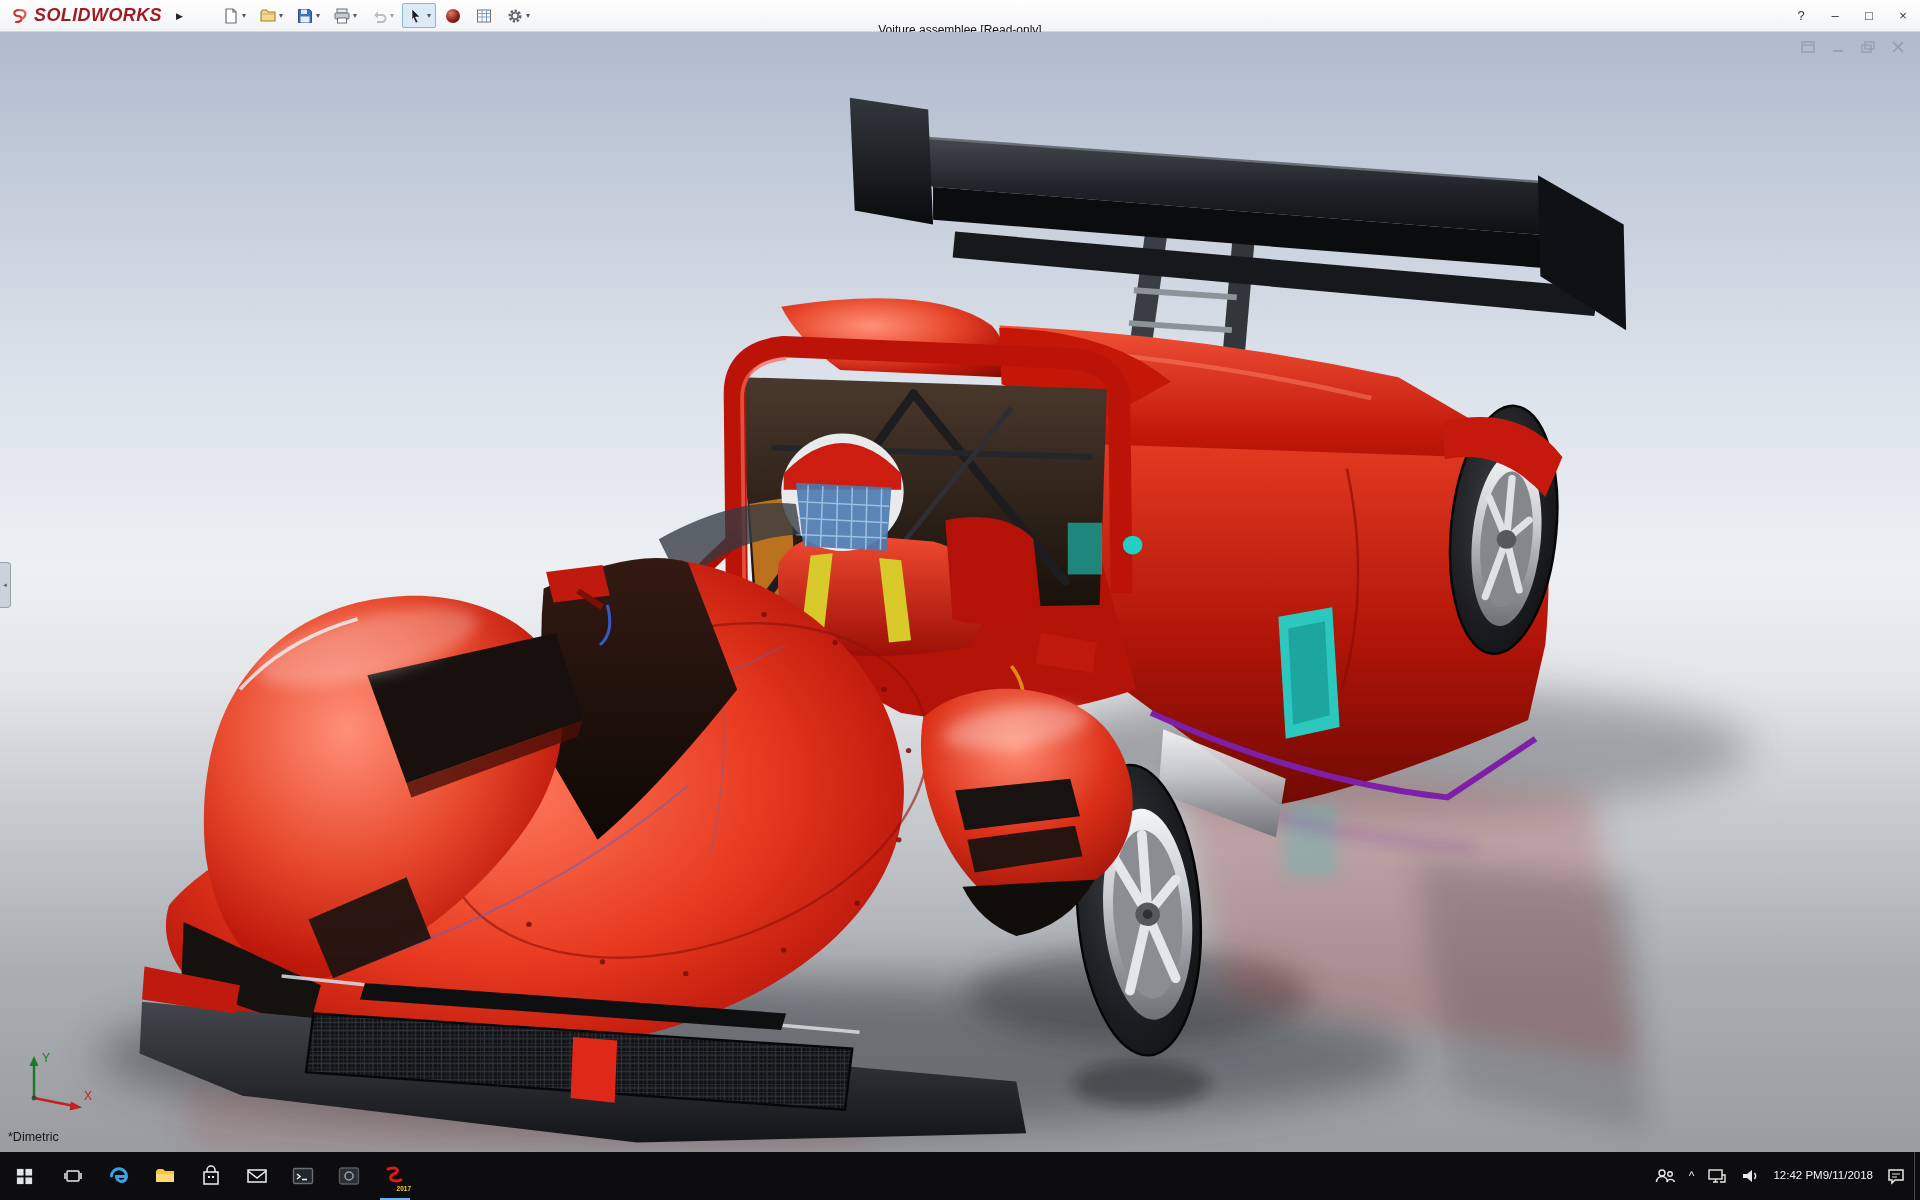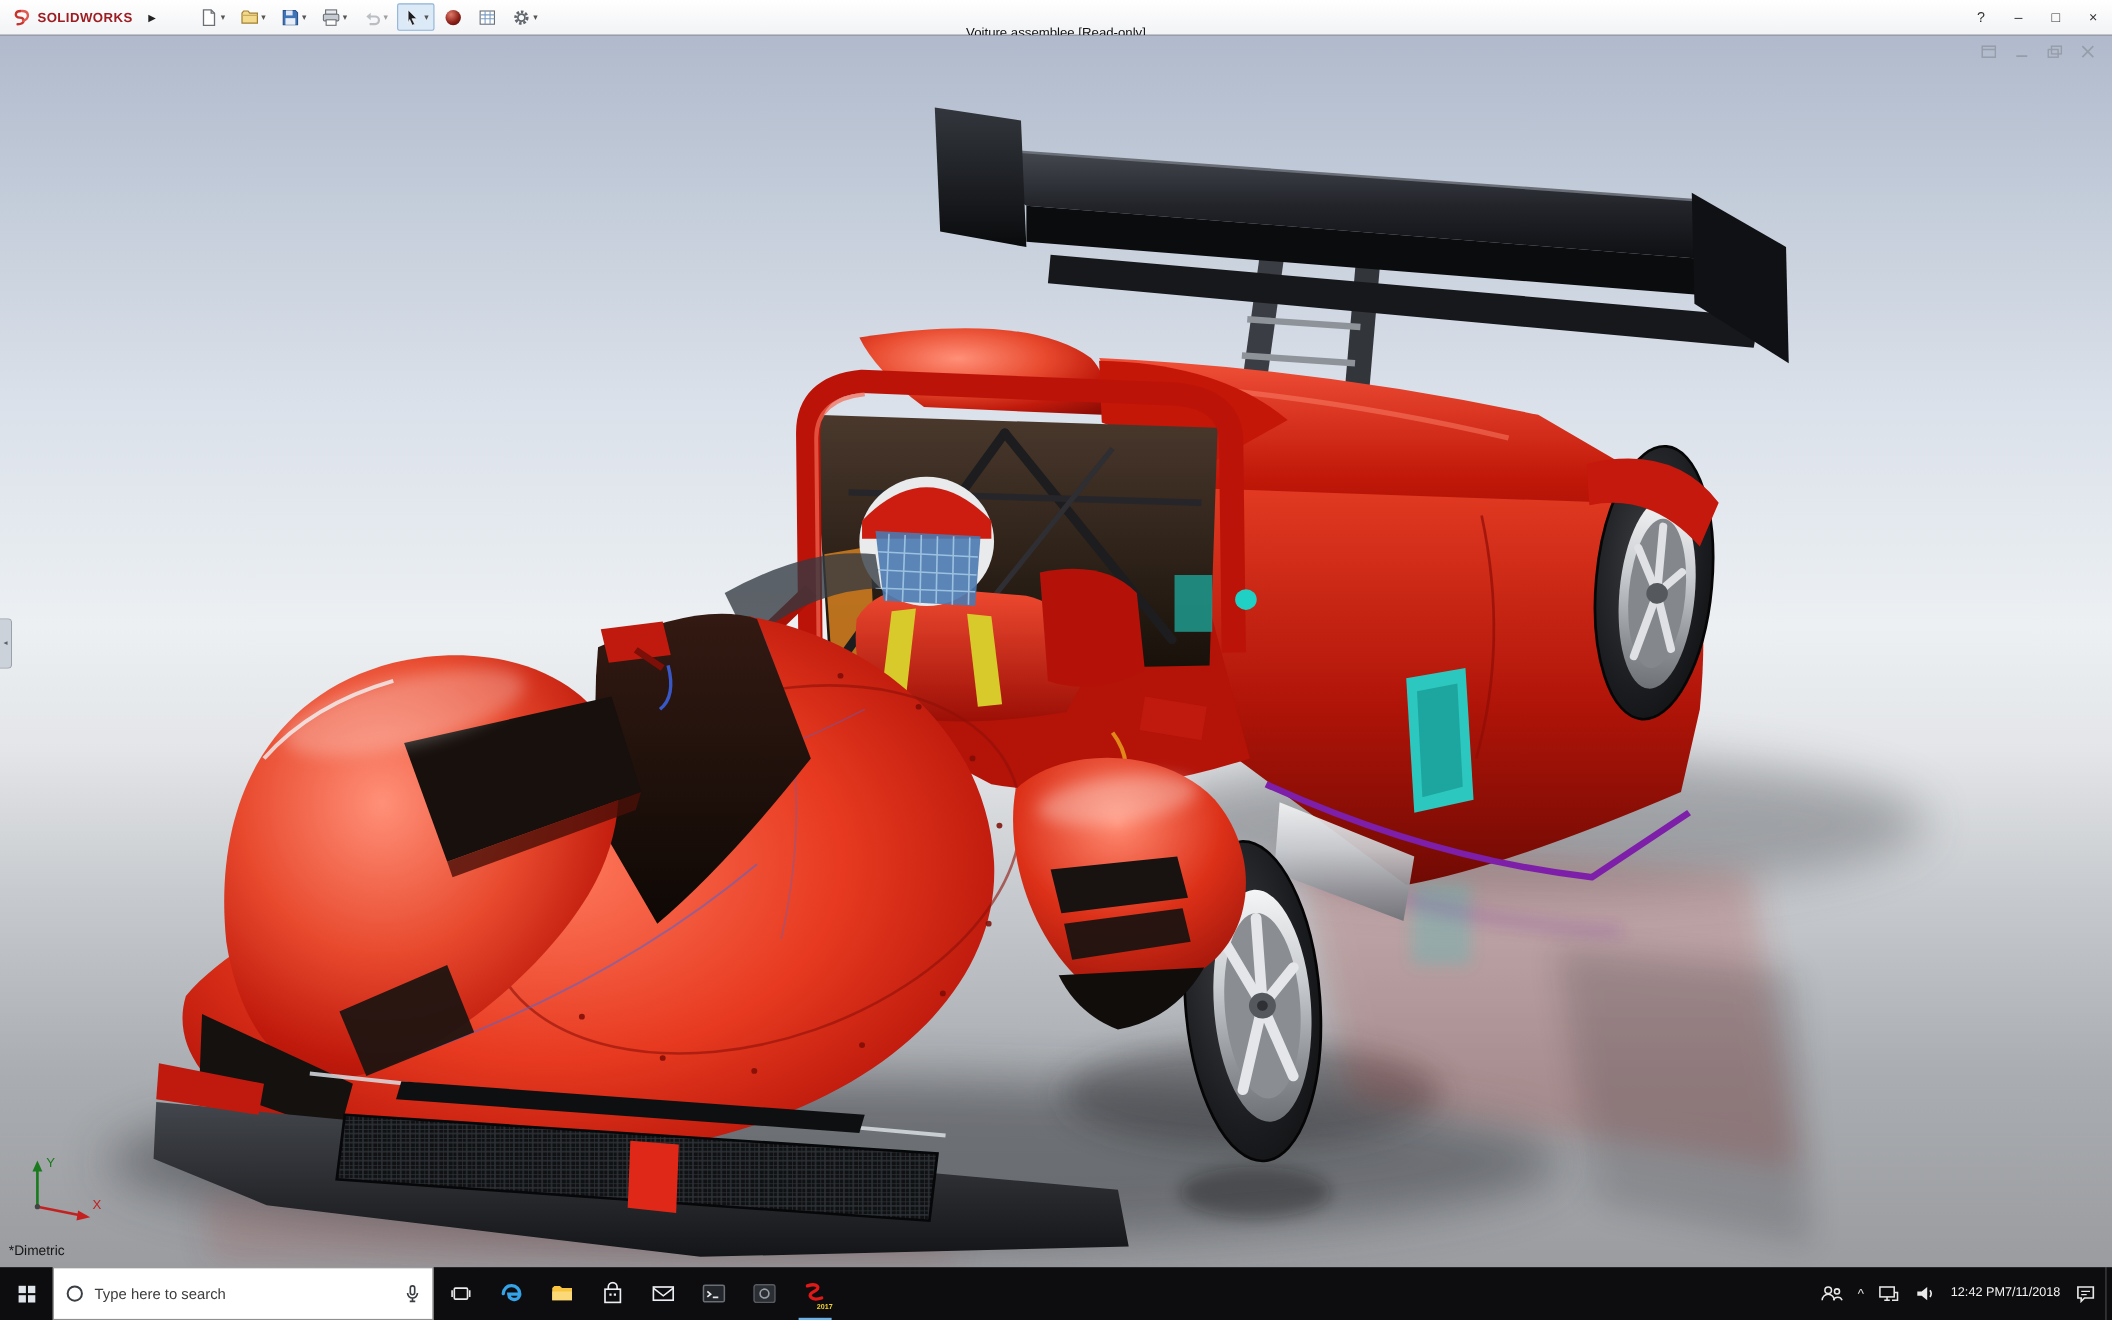--- a/index.html
+++ b/index.html
@@ -3,21 +3,21 @@
 <meta charset="utf-8">
 <style>
   * { margin:0; padding:0; box-sizing:border-box; }
   html,body { width:1920px; height:1200px; overflow:hidden; font-family:"Liberation Sans", sans-serif; }
   body { display:flex; flex-direction:column; background:#000; }
 
   
   .titlebar { height:32px; background:linear-gradient(#ffffff,#f2f3f5); border-bottom:1px solid #d4d6d9;
               display:flex; align-items:center; position:relative; flex:0 0 32px; }
   .logo { display:flex; align-items:center; gap:4px; padding:0 6px 0 10px; }
-  .logo-text { color:#9d1d22; font-weight:bold; font-size:12px; letter-spacing:.4px; }
+  .logo-text { color:#9d1d22; font-weight:bold; font-size:18px; letter-spacing:.4px;font-style:italic; }
   .flyout-arrow { font-size:9px; color:#222; padding:0 8px; cursor:default; }
   .tb-group { display:flex; align-items:center; gap:3px; margin-left:26px; }
   .tb-btn { height:25px; display:flex; align-items:center; gap:2px; padding:0 4px; border:1px solid transparent; border-radius:2px; }
   .tb-btn.active { background:#dce9f7; border-color:#8fb2d6; }
   .tb-btn svg { display:block; }
   .dd { font-size:8px; color:#555; }
   .doc-title { position:absolute; left:50%; transform:translateX(-50%); font-size:12px; color:#111; white-space:nowrap;margin-top:29px; }
   .win-controls { margin-left:auto; display:flex; align-items:center; height:100%; }
   .wc { width:34px; text-align:center; font-size:13px; line-height:32px; color:#333; }
 
@@ -430,30 +430,20 @@
     <svg width="19" height="19" viewBox="0 0 20 20">
       <g fill="#dfe4ea">
           <rect x="2" y="2" width="7" height="7"></rect>
           <rect x="11" y="2" width="7" height="7"></rect>
           <rect x="2" y="11" width="7" height="7"></rect>
           <rect x="11" y="11" width="7" height="7"></rect>
         </g>
     </svg>
   </div>
 
-  <div class="search-box">
-    <svg width="18" height="18" viewBox="0 0 18 18">
-      <circle cx="9" cy="9" r="6.5" fill="none" stroke="#3a3f45" stroke-width="1.8"></circle>
-    </svg>
-    <span class="search-text">Type here to search</span>
-    <svg class="mic" width="16" height="18" viewBox="0 0 16 18">
-      <rect x="6" y="2" width="4" height="8" rx="2" fill="none" stroke="#3a3f45" stroke-width="1.5"></rect>
-      <path d="M3.5 8.5 a4.5 4.5 0 0 0 9 0 M8 13 v3 M5.5 16 h5" fill="none" stroke="#3a3f45" stroke-width="1.5"></path>
-    </svg>
-  </div>
 
   <div class="app-icons">
     <div class="tb-cell">
       <svg width="20" height="20" viewBox="0 0 20 20" fill="none" stroke="#e8e8e8" stroke-width="1.5">
         <rect x="4" y="5" width="12" height="10" rx="1"></rect>
           <path d="M2 7 v6 M18 7 v6"></path>
       </svg>
     </div>
     <div class="tb-cell">
       <svg width="22" height="22" viewBox="0 0 22 22">
@@ -517,21 +507,21 @@
       </svg>
     </span>
     <span class="tray-item">
       <svg width="20" height="18" viewBox="0 0 20 18">
         <path d="M3 7 h4 l5 -4 v12 l-5 -4 h-4 z" fill="#e8e8e8"></path>
         <path d="M14.5 6 a5 5 0 0 1 0 6" fill="none" stroke="#e8e8e8" stroke-width="1.5"></path>
       </svg>
     </span>
     <span class="clock">
       <span>12:42 PM</span>
-      <span>7/11/2018</span>
+      <span>9/11/2018</span>
     </span>
     <span class="tray-item">
       <svg width="20" height="18" viewBox="0 0 20 18" fill="none" stroke="#e8e8e8" stroke-width="1.5">
         <path d="M3 3 h14 v10 h-8 l-3 3 v-3 h-3 z"></path>
           <path d="M6 7 h8 M6 10 h5" stroke-width="1.2"></path>
       </svg>
     </span>
   </div>
   <div class="show-desktop"></div>
 </div>

